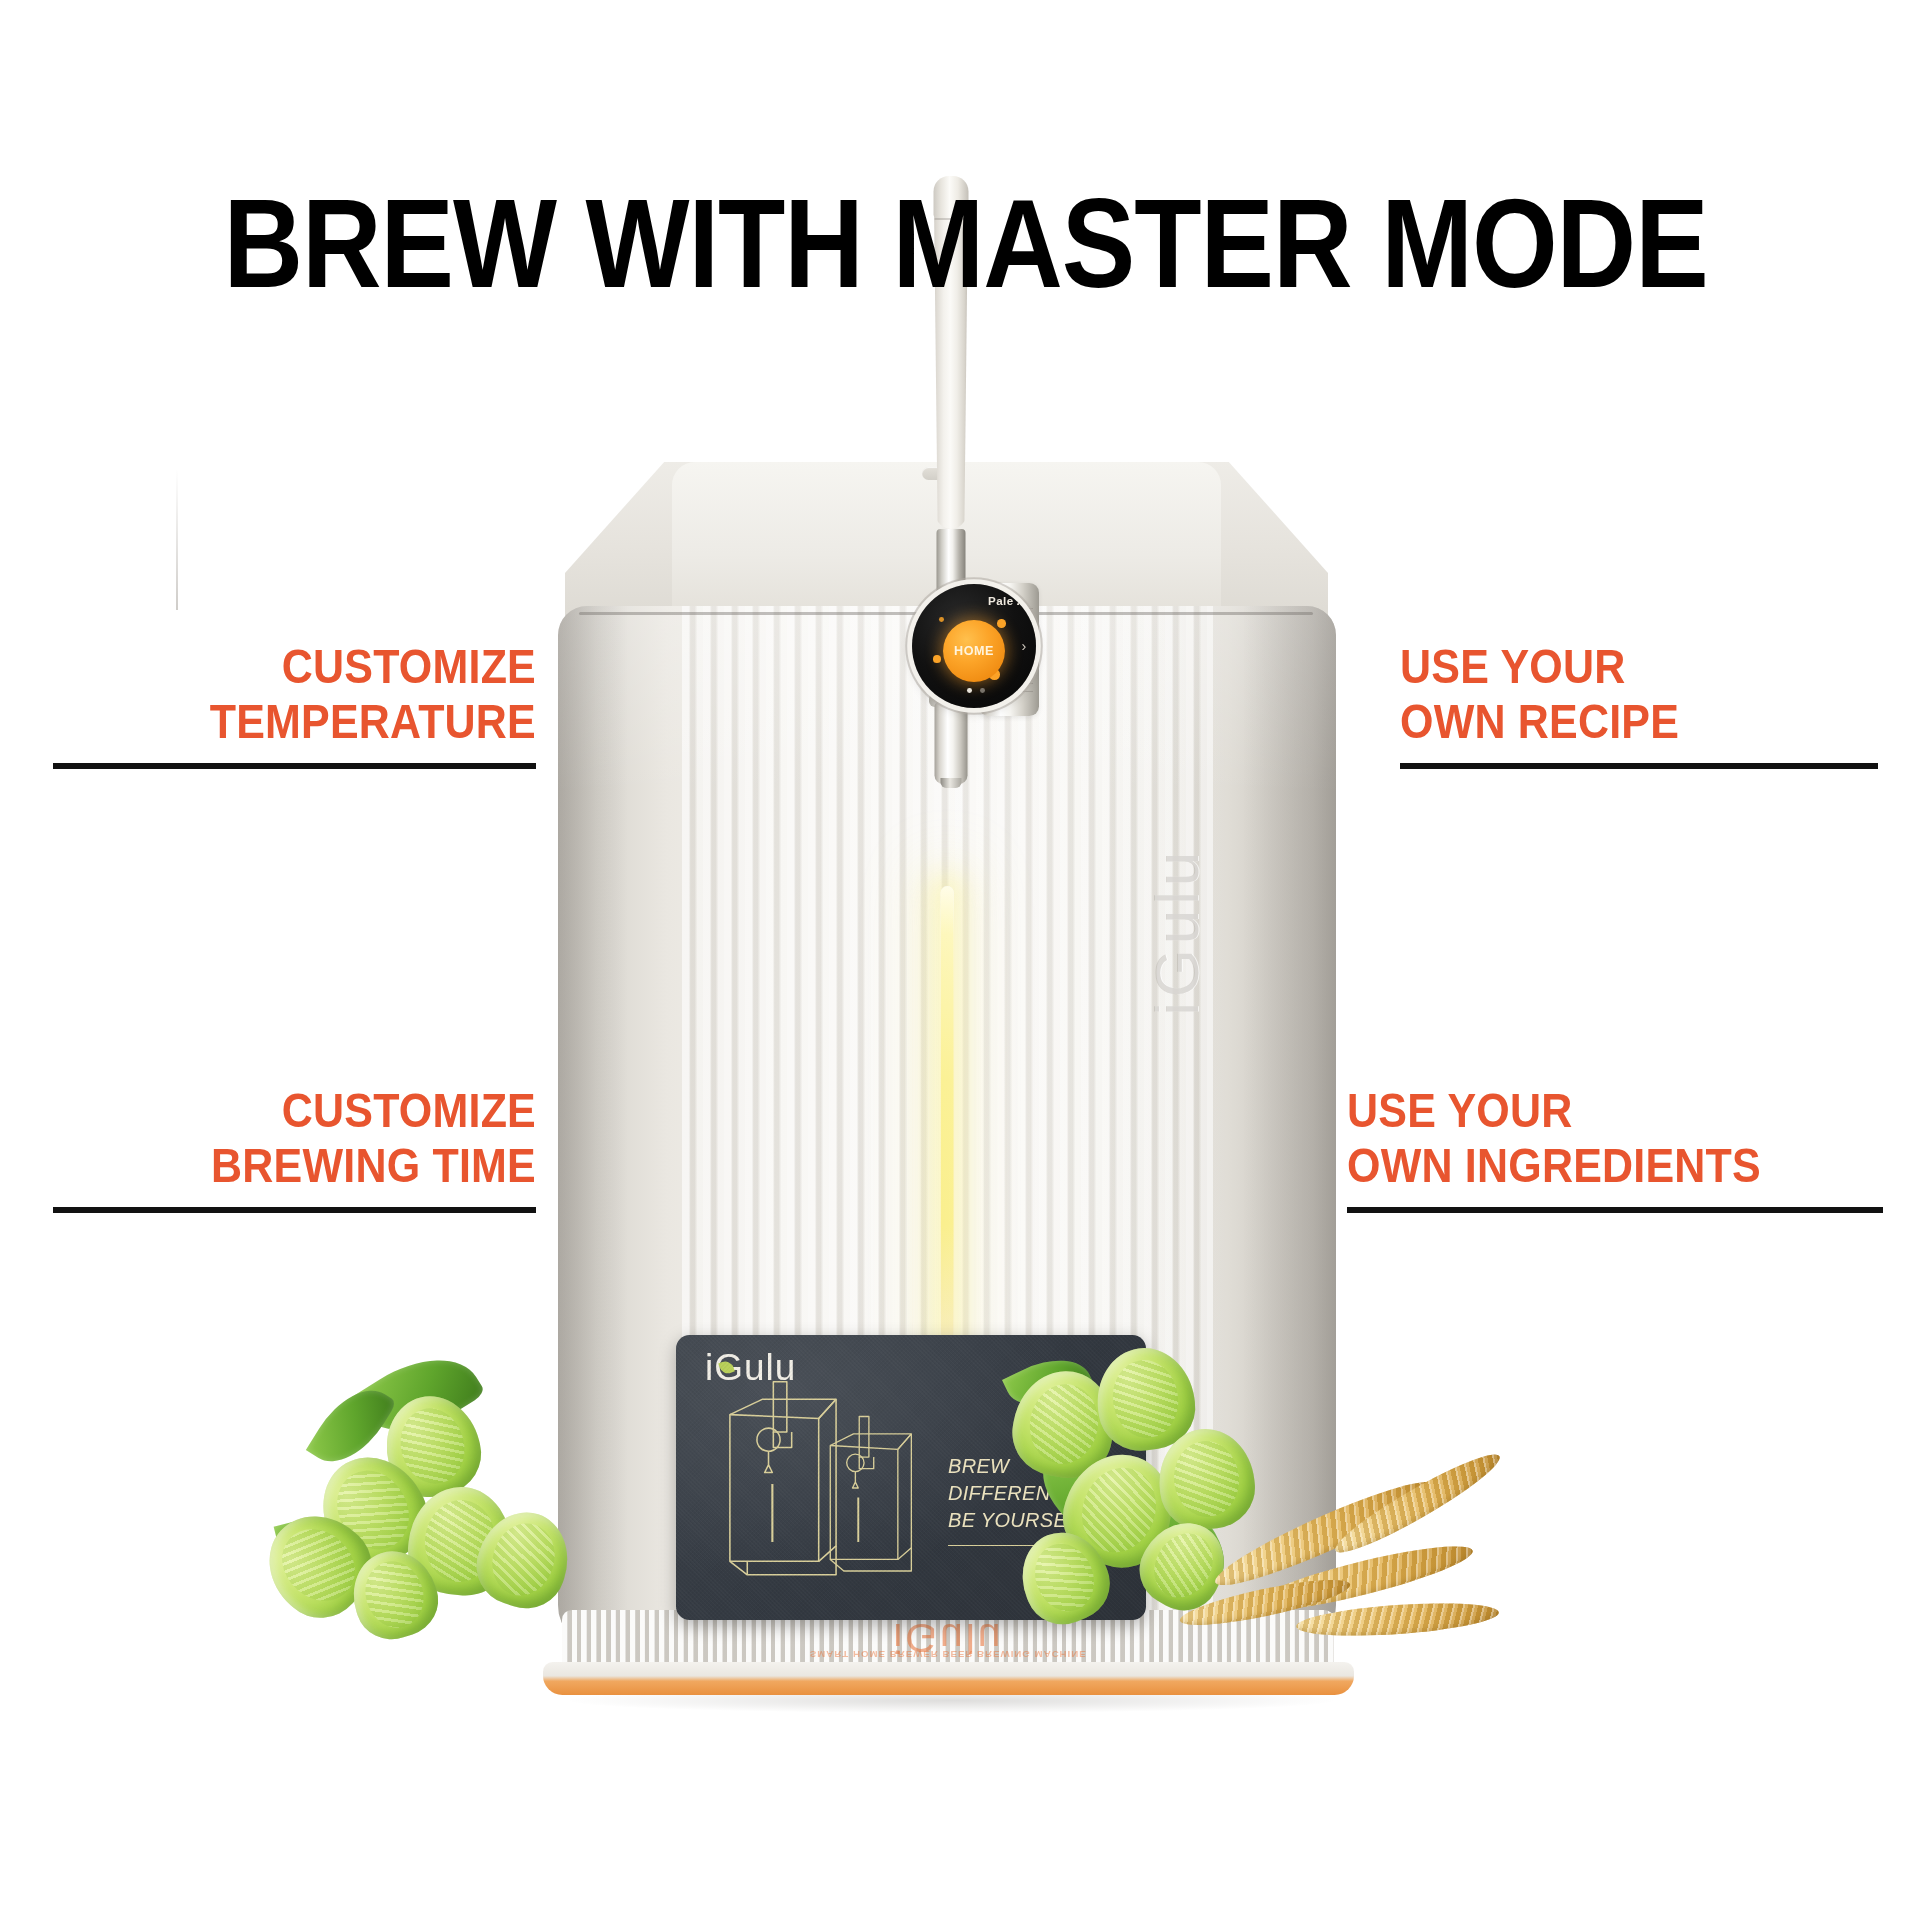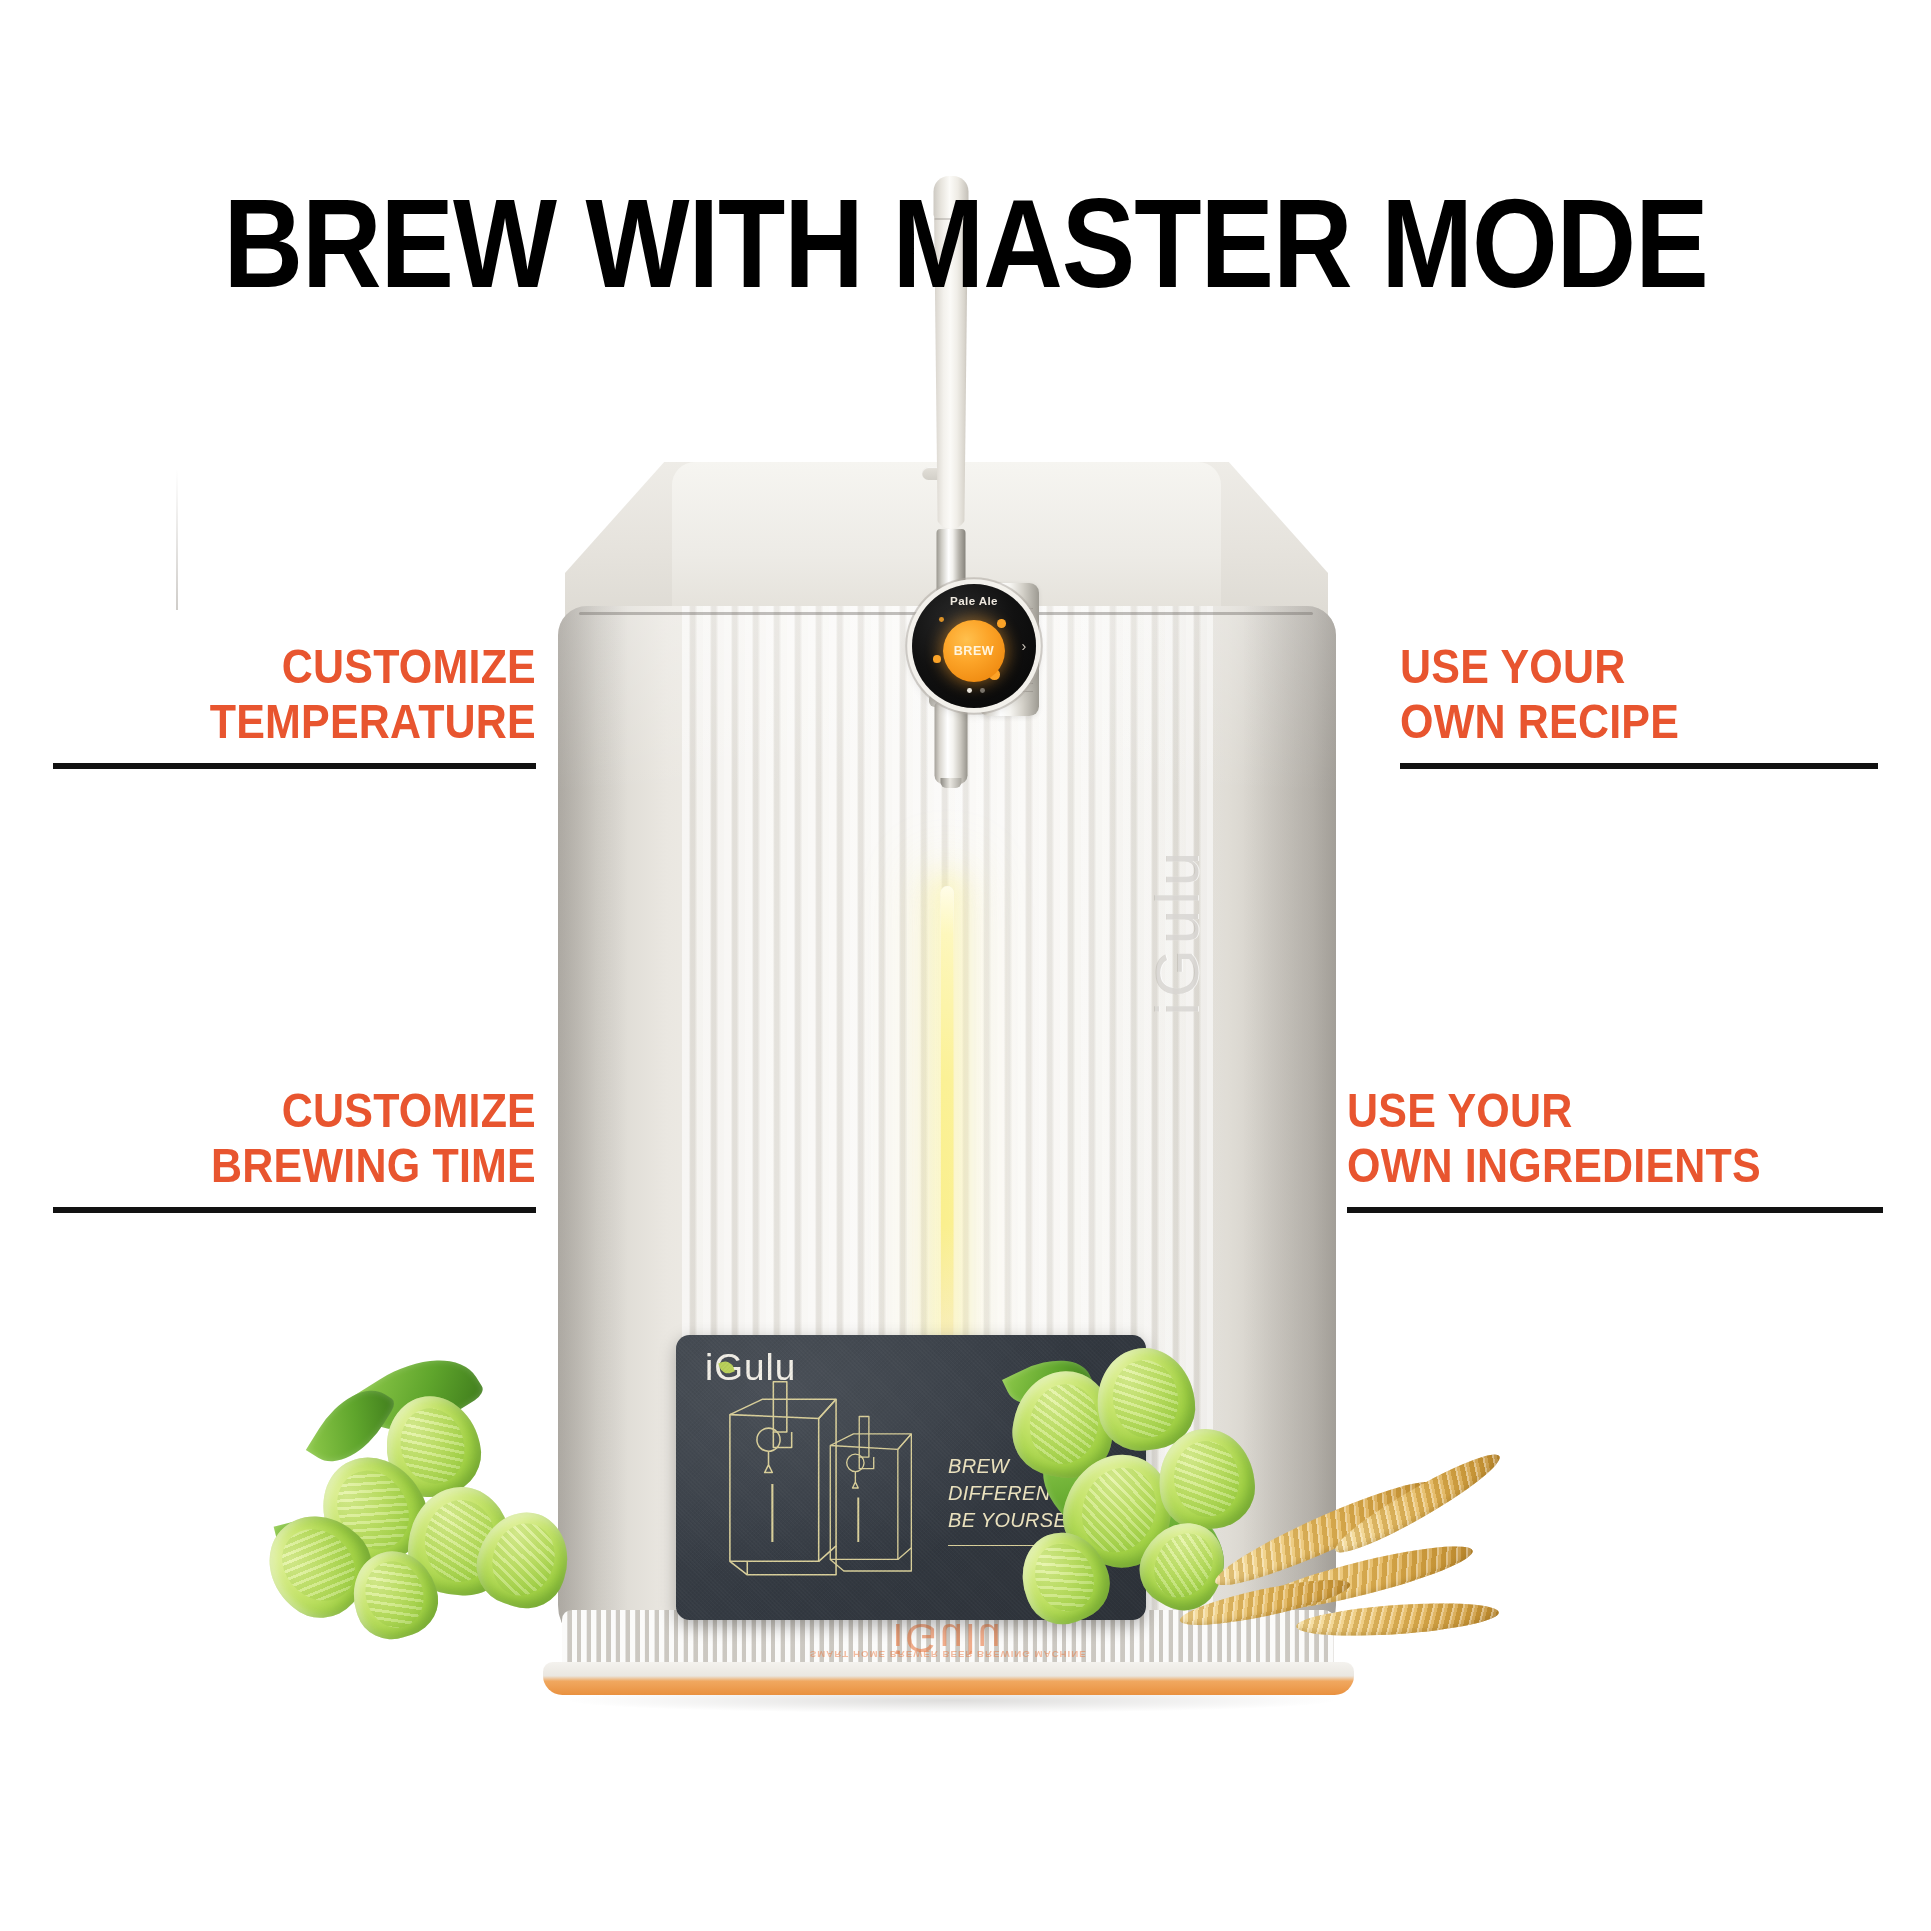--- a/index.html
+++ b/index.html
@@ -252,21 +252,21 @@
     box-shadow:
       0 0 0 4.8px rgba(245,243,238,.95),
       0 0 0 6.8px rgba(175,170,163,.55),
       0 3.9px 11.6px rgba(0,0,0,.20);
     z-index: 20;
     overflow: hidden;
   }
   #display-label {
     position: absolute;
     left: 0; top: 9.7px; width: 100%;
-    text-align: center;
+    text-align: right;
     font-size: 11.6px;
     font-weight: 700;
     color: #efe9df;
     letter-spacing: 0.4px;
   }
   #brew-button {
     position: absolute;
     left: 50%; top: 54%;
     transform: translate(-50%, -50%);
     width: 62px; height: 62px;
@@ -544,21 +544,21 @@
 
   <div id="display">
     <div id="display-label">Pale Ale</div>
 
     <div class="bubble" id="bubble-1"></div>
     <div class="bubble" id="bubble-2"></div>
     <div class="bubble" id="bubble-3"></div>
     <div class="bubble" id="bubble-4"></div>
 
     <div id="brew-button">
-      <div id="brew-label">BREW</div>
+      <div id="brew-label">HOME</div>
     </div>
 
     <div id="display-chevron">›</div>
 
     <div class="page-dot" id="page-dot-1"></div>
     <div class="page-dot" id="page-dot-2"></div>
   </div>
 
   <div id="spout-cap"></div>
   <div id="spout"></div>

